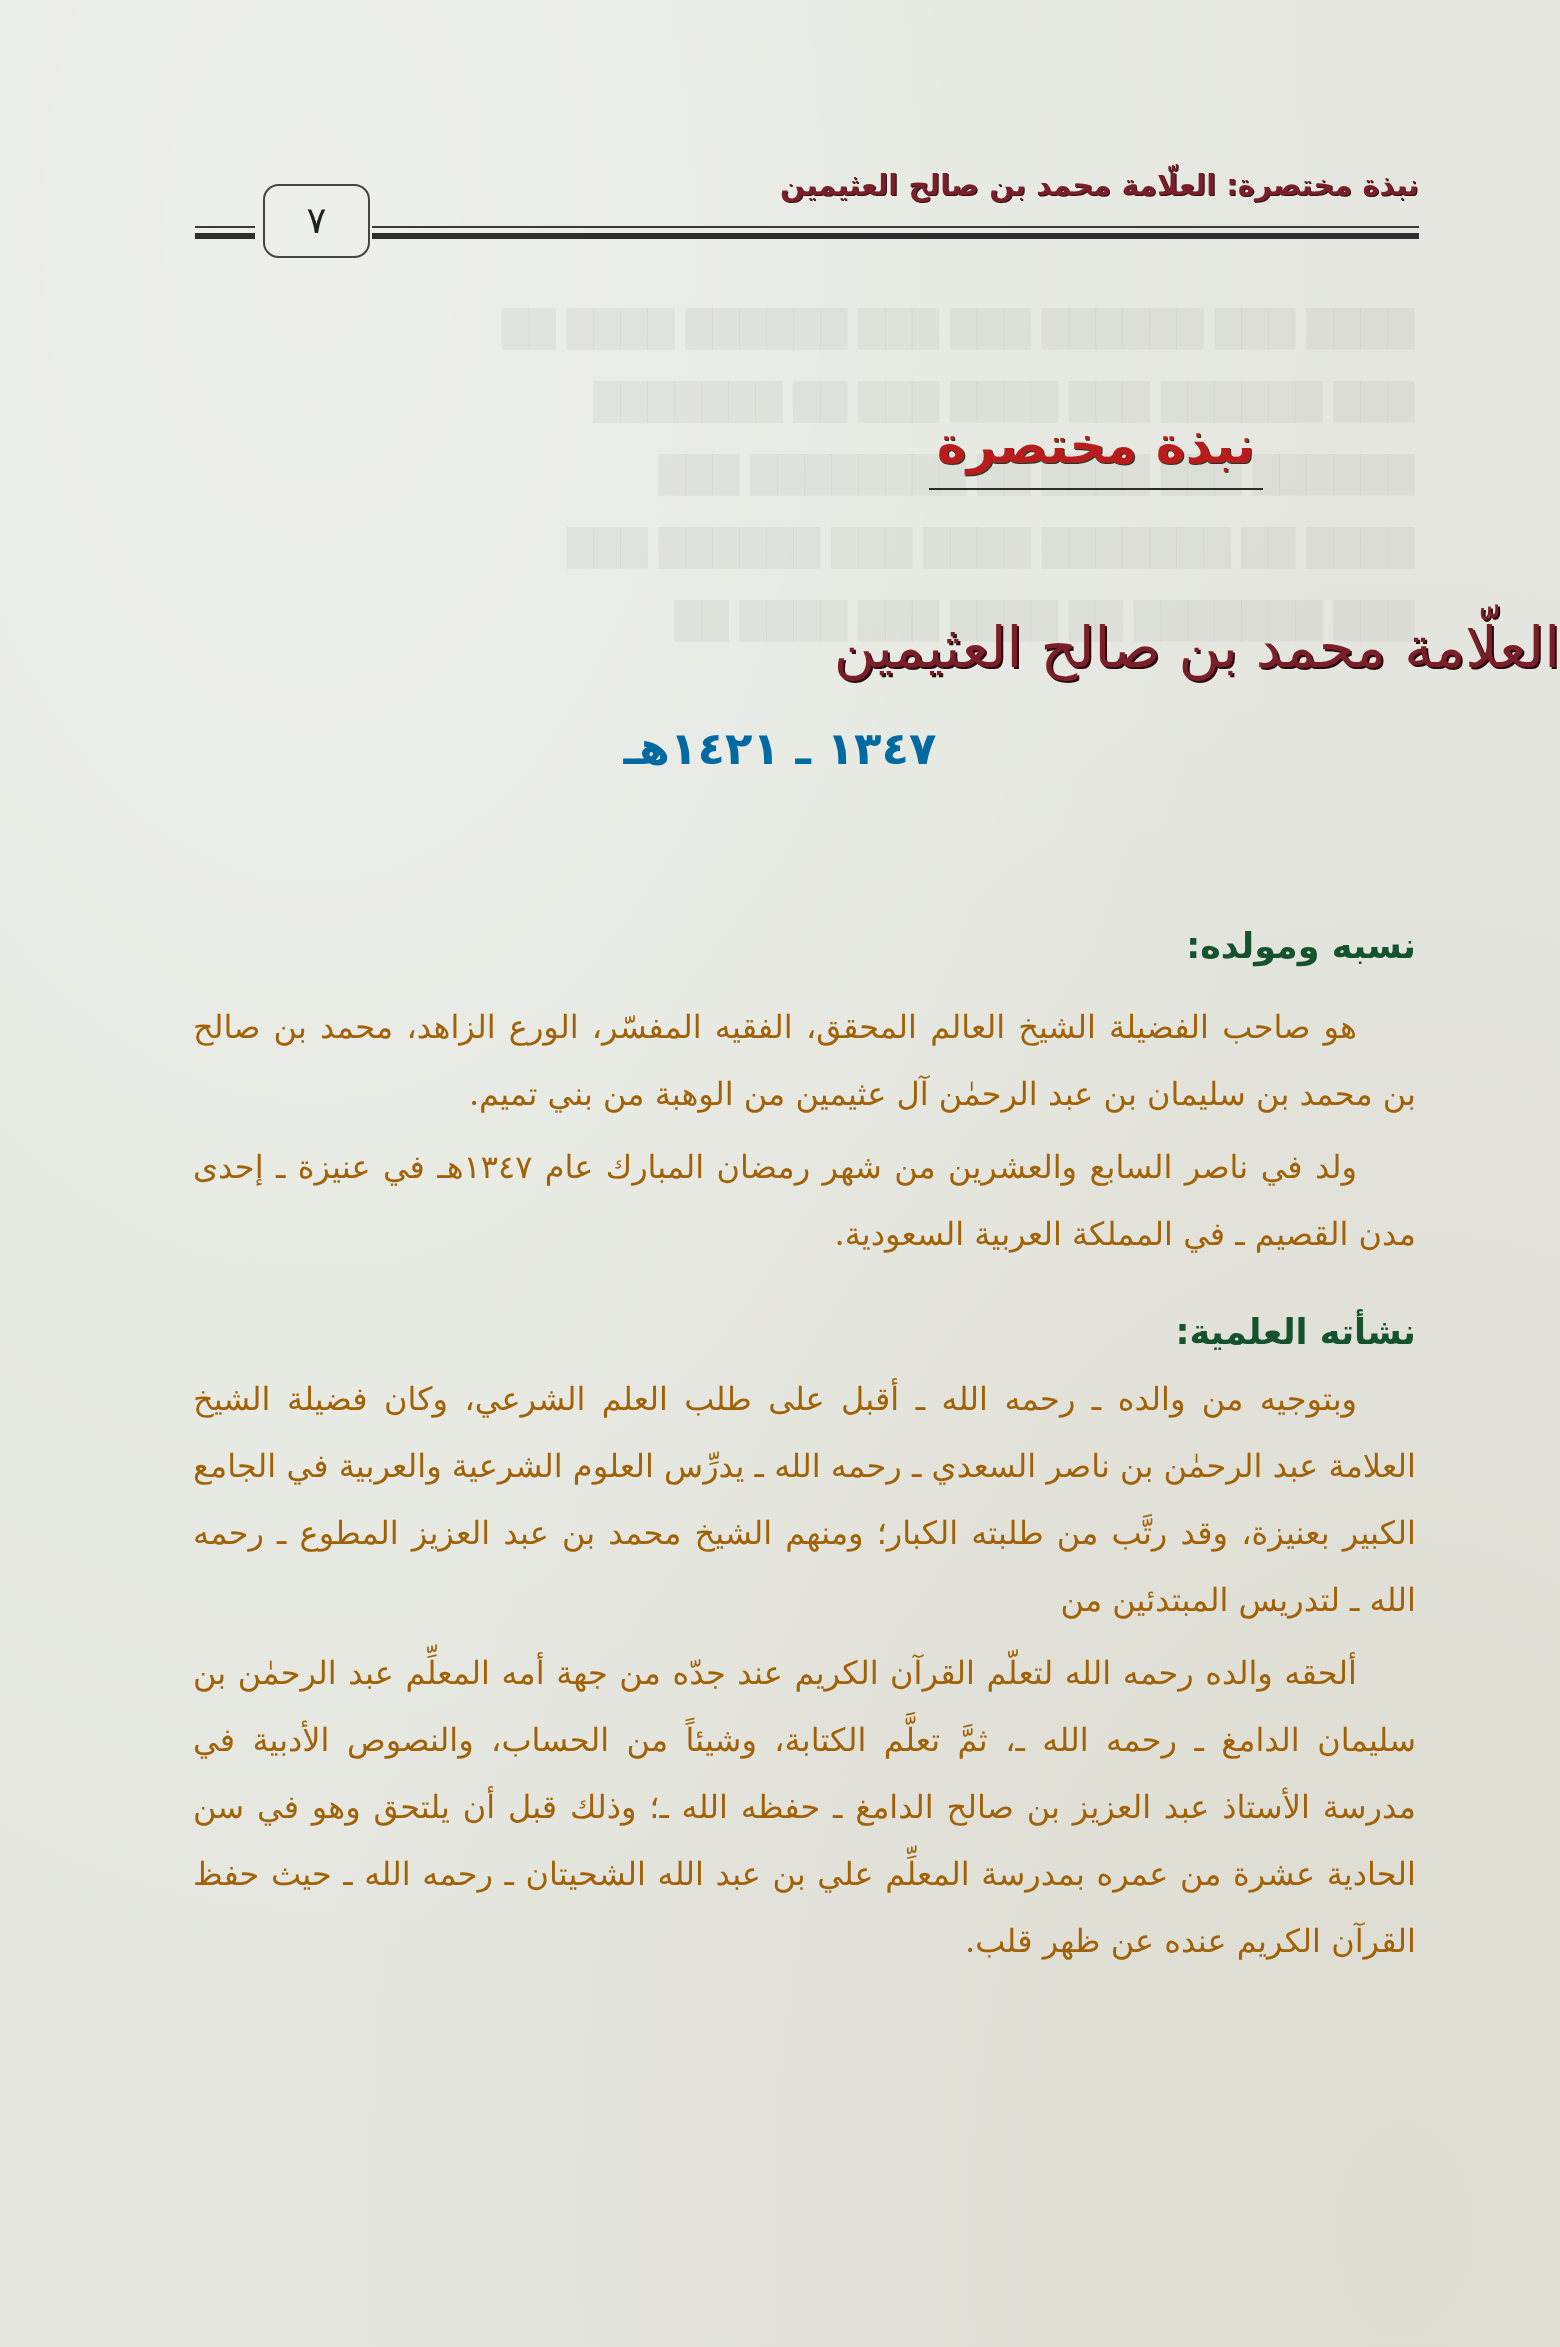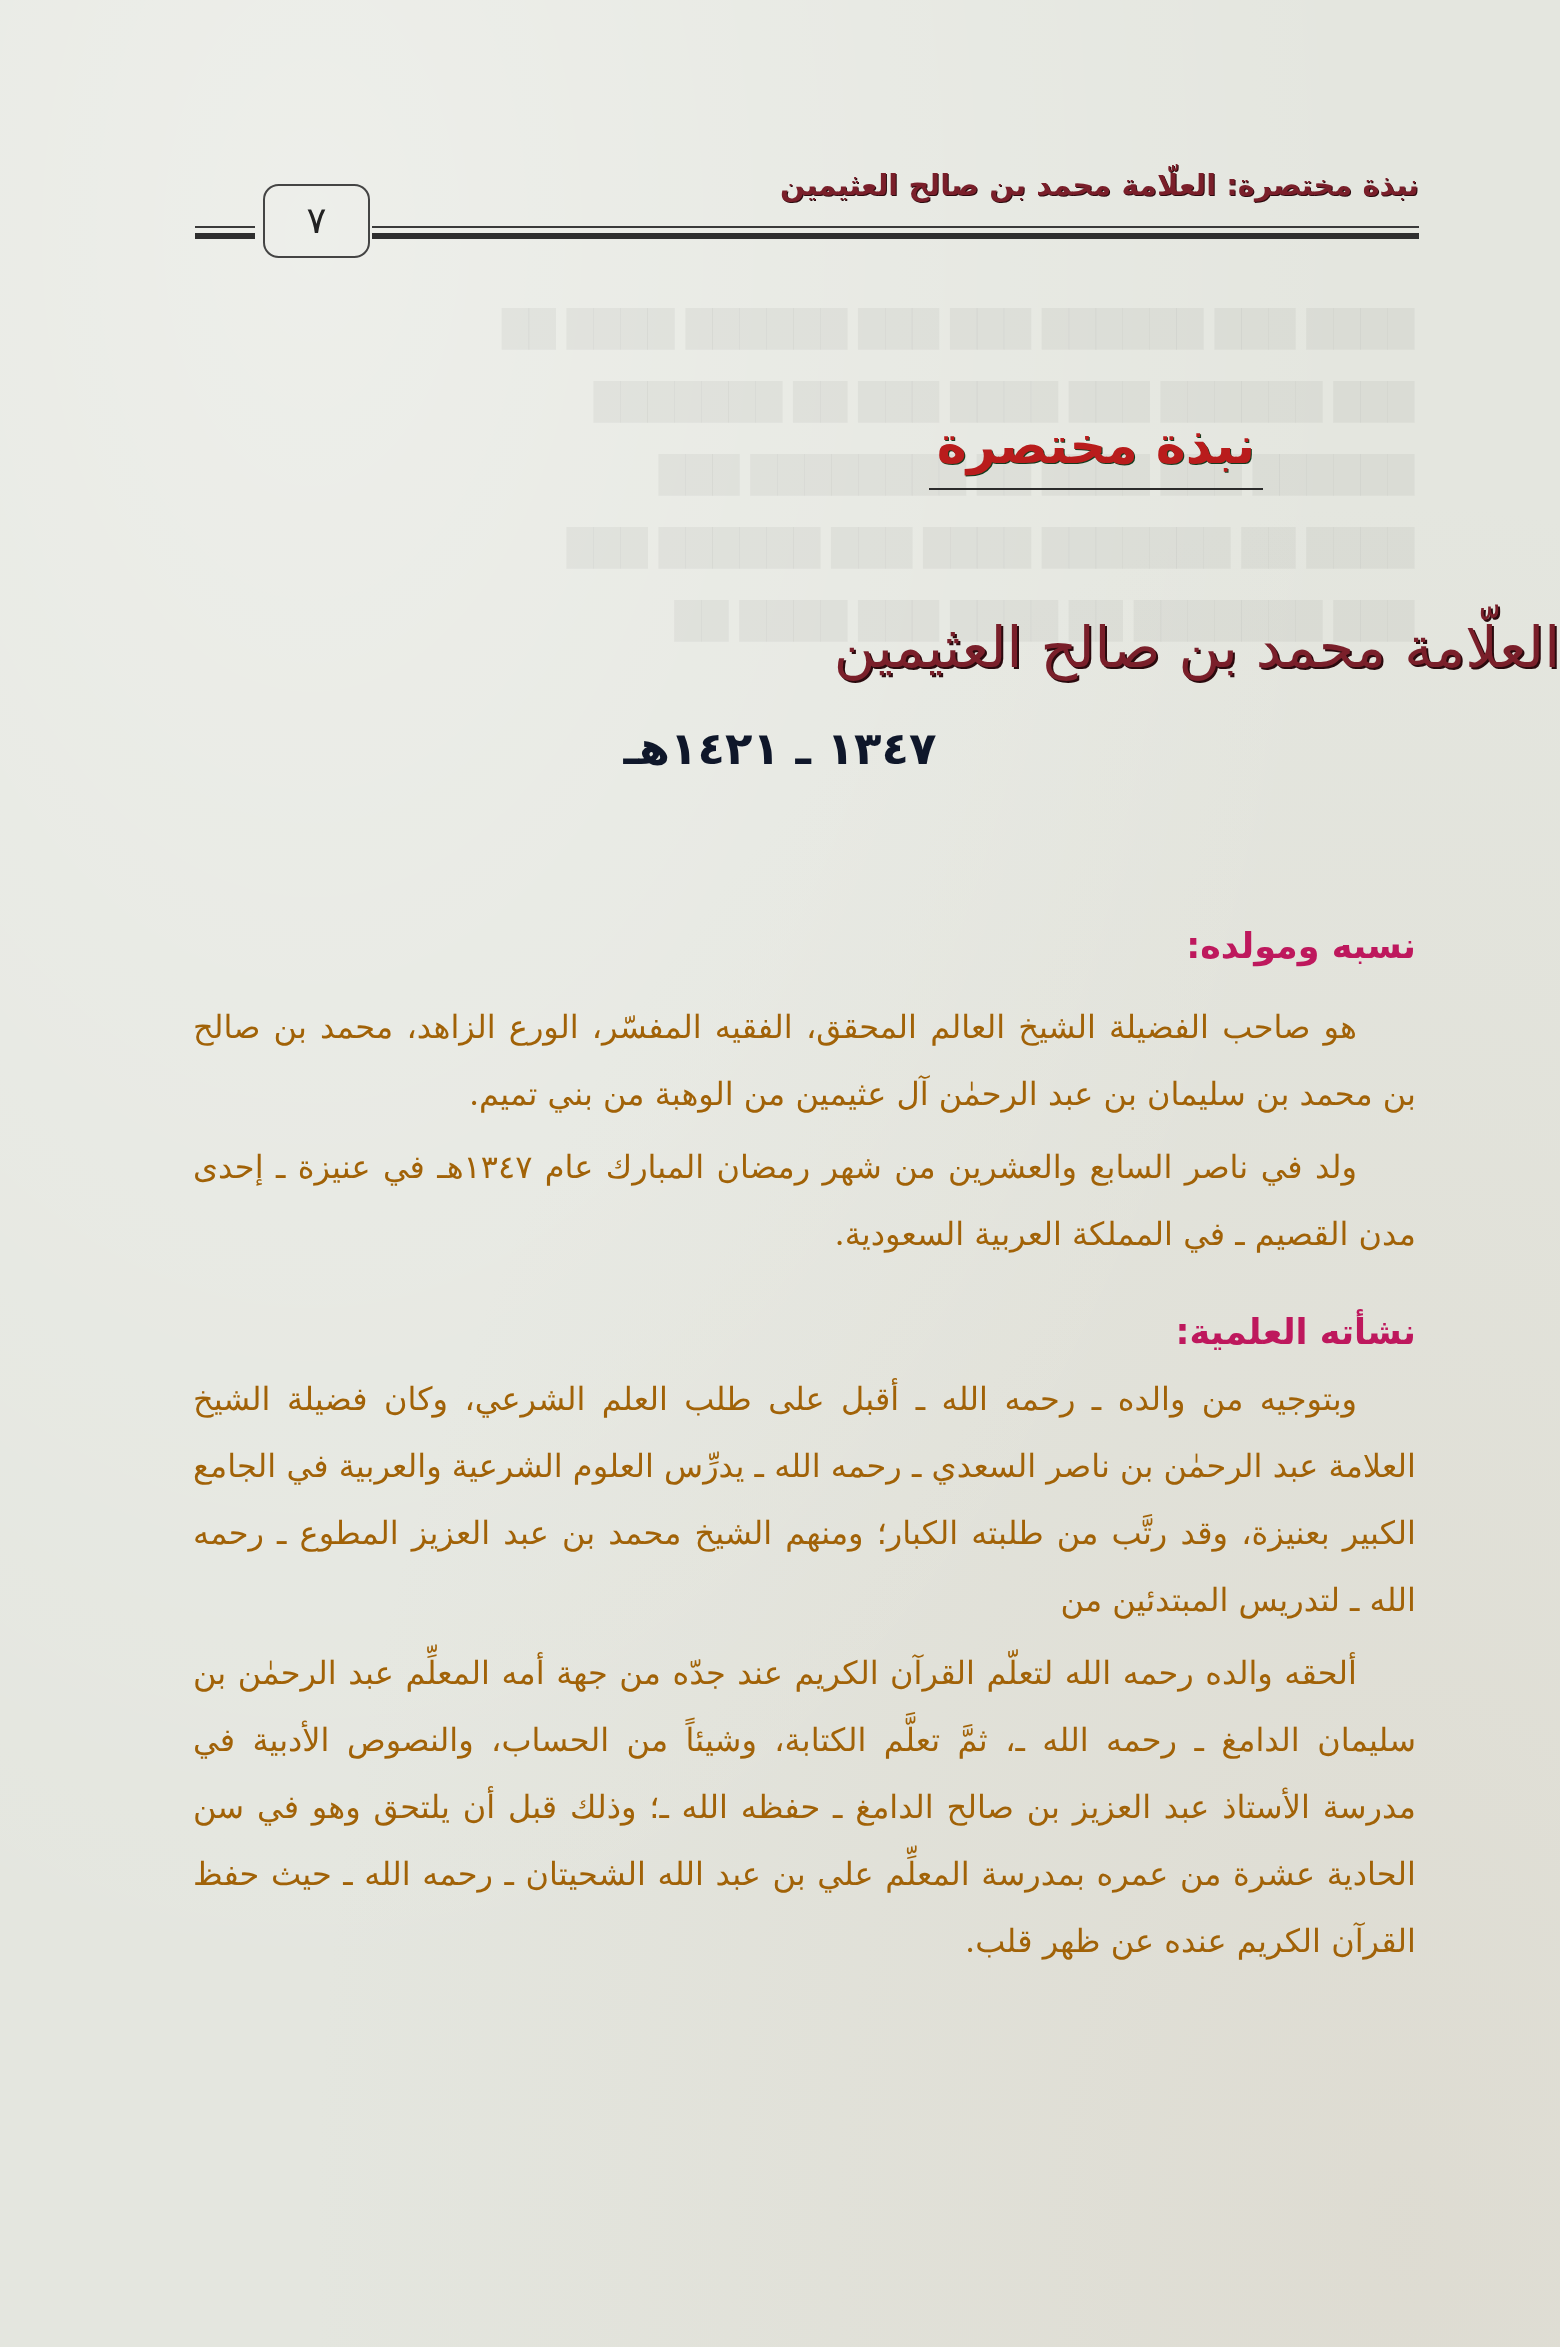--- a/index.html
+++ b/index.html
@@ -128,36 +128,36 @@
     text-shadow: 2px 2px 0 #2a0a0e;
   }
   .main-dates {
     position: absolute;
     left: 0; right: 0;
     top: 722px;
     text-align: center;
     font-family: "DejaVu Sans", sans-serif;
     font-weight: bold;
     font-size: 45px;
-    color: #0f172a;
+    color: #0369a1;
   }
   
   .body {
     position: absolute;
     right: 144px;
     left: 193px;
     top: 912px;
     text-align: justify;
     text-align-last: right;
   }
   .heading {
     font-family: "DejaVu Sans", sans-serif;
     font-weight: bold;
     font-size: 35px;
-    color: #be185d;
+    color: #14532d;
     margin: 0;
     line-height: 68px;
   }
   .para {
     font-family: "DejaVu Serif", serif;
     font-size: 32px;
     line-height: 67px;
     margin: 0 0 5.9px 0;
     text-indent: 59px;
     color: #a16207;

